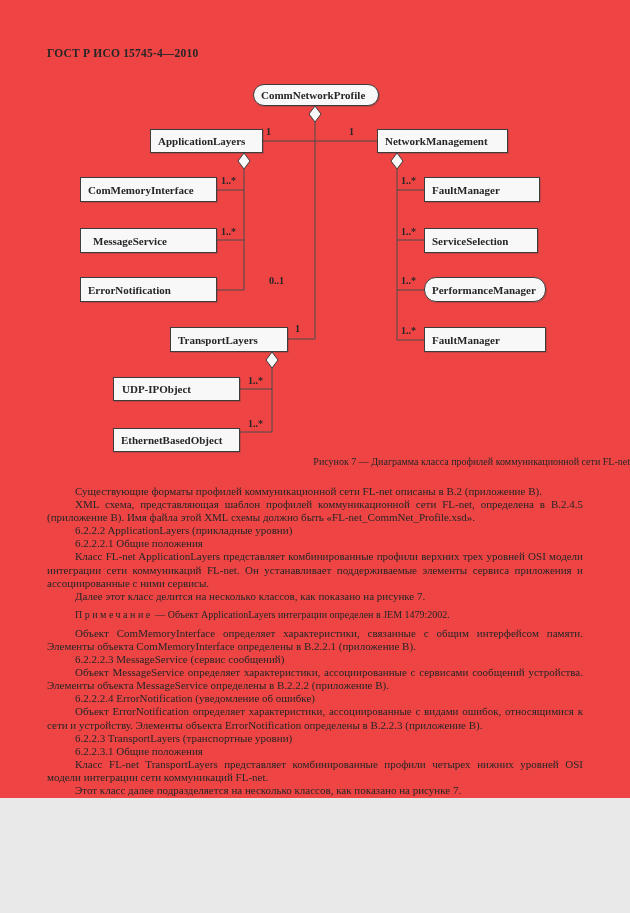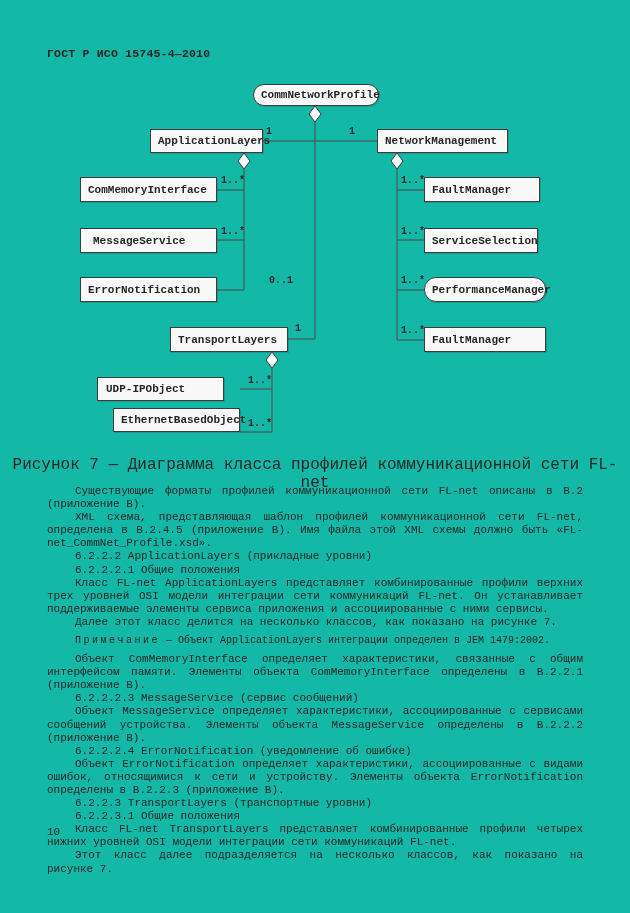--- a/index.html
+++ b/index.html
@@ -1,22 +1,22 @@
 <!DOCTYPE html>
 <html><head>
 <meta charset="utf-8">
 <style>
   html, body { margin: 0; padding: 0; }
   body { background: #e9e9e9; }
   .page {
     position: relative;
     width: 630px;
-    height: 913px;
-    background: #14b8a6;
-    font-family: Liberation Mono, monospace;
+    height: 798px;
+    background: #ef4444;
+    font-family: Liberation Serif, serif;
     color: #262626;
     overflow: hidden;
   }
   .doc-header {
     position: absolute;
     left: 47px; top: 47px;
     font-size: 11.5px;
     font-weight: bold;
     letter-spacing: 0.2px;
   }
@@ -41,22 +41,22 @@
   .mult {
     position: absolute;
     font-size: 10px;
     font-weight: bold;
     white-space: nowrap;
   }
   .figure-caption {
     position: absolute;
     left: 0; top: 456px;
     width: 630px;
-    text-align: center;
-    font-size: 16px;
+    text-align: right;
+    font-size: 10px;
   }
   .body-text {
     position: absolute;
     left: 47px; top: 485px;
     width: 536px;
     font-size: 11px;
     line-height: 13.1px;
     text-align: justify;
   }
   .body-text p {
@@ -118,22 +118,22 @@
   <div class="uml-box" style="left:150px;top:129px;width:113px;height:24px;">ApplicationLayers</div>
   <div class="uml-box" style="left:377px;top:129px;width:131px;height:24px;">NetworkManagement</div>
   <div class="uml-box" style="left:80px;top:177px;width:137px;height:25px;">ComMemoryInterface</div>
   <div class="uml-box" style="left:80px;top:228px;width:137px;height:25px;padding-left:12px;">MessageService</div>
   <div class="uml-box" style="left:80px;top:277px;width:137px;height:25px;">ErrorNotification</div>
   <div class="uml-box" style="left:424px;top:177px;width:116px;height:25px;">FaultManager</div>
   <div class="uml-box" style="left:424px;top:228px;width:114px;height:25px;">ServiceSelection</div>
   <div class="uml-box" style="left:424px;top:277px;width:122px;height:25px;border-radius:12px;">PerformanceManager</div>
   <div class="uml-box" style="left:424px;top:327px;width:122px;height:25px;">FaultManager</div>
   <div class="uml-box" style="left:170px;top:327px;width:118px;height:25px;">TransportLayers</div>
-  <div class="uml-box" style="left:97px;top:377px;width:127px;height:24px;padding-left:8px;">UDP-IPObject</div>
-  <div class="uml-box" style="left:113px;top:408px;width:127px;height:24px;">EthernetBasedObject</div>
+  <div class="uml-box" style="left:113px;top:377px;width:127px;height:24px;padding-left:8px;">UDP-IPObject</div>
+  <div class="uml-box" style="left:113px;top:428px;width:127px;height:24px;">EthernetBasedObject</div>
 
   <span class="mult" style="left:266px;top:126px;">1</span>
   <span class="mult" style="left:349px;top:126px;">1</span>
   <span class="mult" style="left:221px;top:175px;">1..*</span>
   <span class="mult" style="left:221px;top:226px;">1..*</span>
   <span class="mult" style="left:221px;top:275px;padding-left:48px;">0..1</span>
   <span class="mult" style="left:401px;top:175px;">1..*</span>
   <span class="mult" style="left:401px;top:226px;">1..*</span>
   <span class="mult" style="left:401px;top:275px;">1..*</span>
   <span class="mult" style="left:401px;top:325px;">1..*</span>

